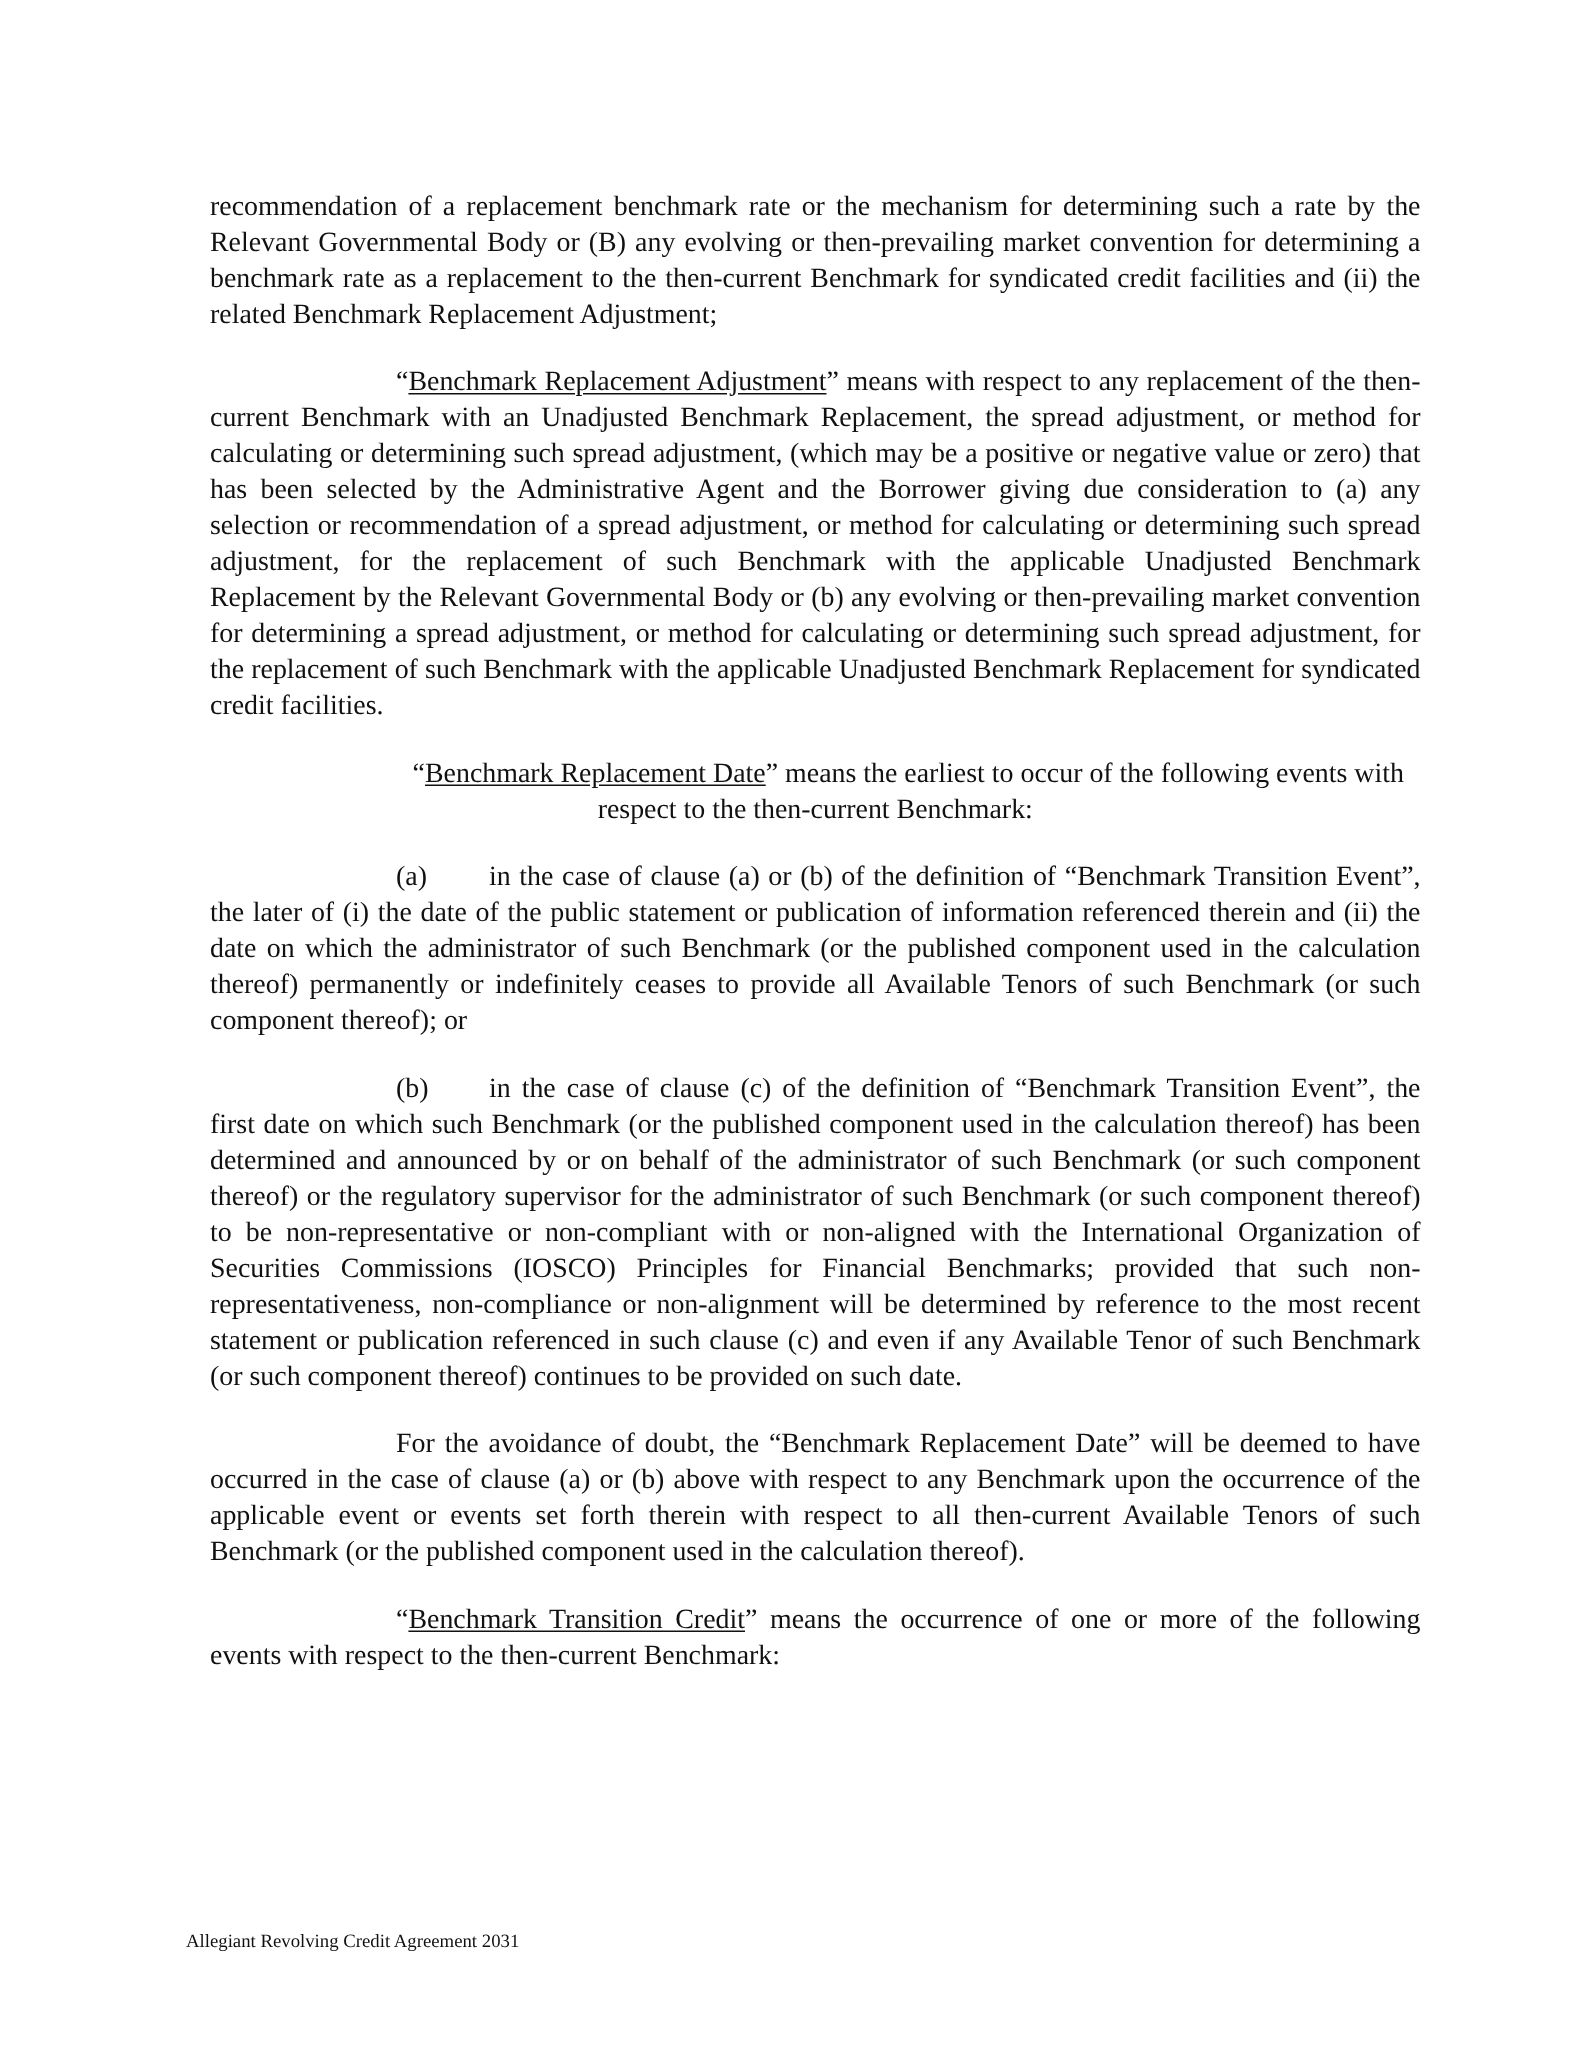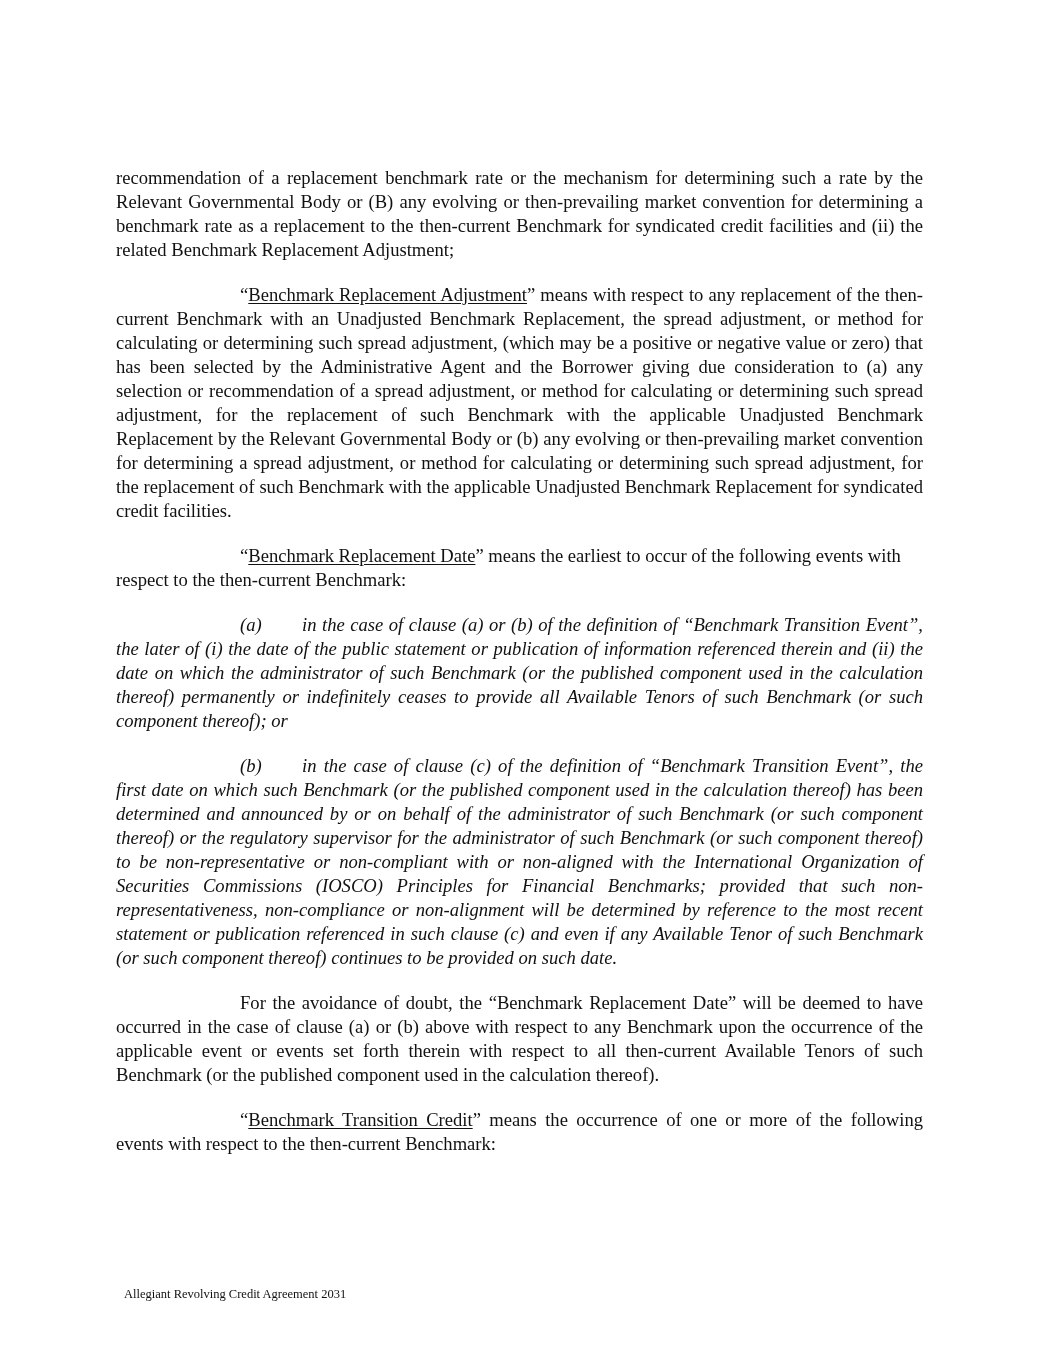--- a/index.html
+++ b/index.html
@@ -1,36 +1,36 @@
 <!DOCTYPE html>
 <html><head>
 <meta charset="utf-8">
 <style>
   html, body { margin: 0; padding: 0; background: #ffffff; }
   body { width: 1055px; height: 1365px; position: relative; overflow: hidden; }
   .page {
-    position: absolute; left: 116px; top: 126px; width: 807px;
-    font-family: "Liberation Serif", serif; font-size: 18.6px; line-height: 24px; color: #111; margin-top: 40px;
+    position: absolute; left: 140px; top: 126px; width: 807px;
+    font-family: "Liberation Serif", serif; font-size: 18.6px; line-height: 24px; color: #111;
   }
   p { margin: 0 0 21px 0; text-align: justify; }
   .indent { text-indent: 124px; }
-  .sub { text-indent: 124px; font-style: italic; }
+  .sub { text-indent: 124px; }
   .sub .lbl { display: inline-block; text-indent: 0; width: 62px; }
   u { text-underline-offset: 2px; }
   .footer {
     position: absolute; left: 124px; top: 1287px;
     font-family: "Liberation Serif", serif; font-size: 12.5px; color: #111;
   }
 </style>
 </head>
 <body>
 
 <div class="page">
   <p>recommendation of a replacement benchmark rate or the mechanism for determining such a rate by the Relevant Governmental Body or (B) any evolving or then-prevailing market convention for determining a benchmark rate as a replacement to the then-current Benchmark for syndicated credit facilities and (ii) the related Benchmark Replacement Adjustment;</p>
   <p class="indent"><span>“</span><u>Benchmark Replacement Adjustment</u><span>” means with respect to any replacement of the then-current Benchmark with an Unadjusted Benchmark Replacement, the spread adjustment, or method for calculating or determining such spread adjustment, (which may be a positive or negative value or zero) that has been selected by the Administrative Agent and the Borrower giving due consideration to (a) any selection or recommendation of a spread adjustment, or method for calculating or determining such spread adjustment, for the replacement of such Benchmark with the applicable Unadjusted Benchmark Replacement by the Relevant Governmental Body or (b) any evolving or then-prevailing market convention for determining a spread adjustment, or method for calculating or determining such spread adjustment, for the replacement of such Benchmark with the applicable Unadjusted Benchmark Replacement for syndicated credit facilities.</span></p>
-  <p class="indent" style="text-align:left"><span>“</span><u>Benchmark Replacement Date</u><span>” means the earliest to occur of the following events with respect to the then-current Benchmark:</span></p>
+  <p class="indent" style="text-align:center"><span>“</span><u>Benchmark Replacement Date</u><span>” means the earliest to occur of the following events with respect to the then-current Benchmark:</span></p>
   <p class="sub"><span class="lbl">(a)</span><span>in the case of clause (a) or (b) of the definition of “Benchmark Transition Event”, the later of (i) the date of the public statement or publication of information referenced therein and (ii) the date on which the administrator of such Benchmark (or the published component used in the calculation thereof) permanently or indefinitely ceases to provide all Available Tenors of such Benchmark (or such component thereof); or</span></p>
   <p class="sub"><span class="lbl">(b)</span><span>in the case of clause (c) of the definition of “Benchmark Transition Event”, the first date on which such Benchmark (or the published component used in the calculation thereof) has been determined and announced by or on behalf of the administrator of such Benchmark (or such component thereof) or the regulatory supervisor for the administrator of such Benchmark (or such component thereof) to be non-representative or non-compliant with or non-aligned with the International Organization of Securities Commissions (IOSCO) Principles for Financial Benchmarks; provided that such non-representativeness, non-compliance or non-alignment will be determined by reference to the most recent statement or publication referenced in such clause (c) and even if any Available Tenor of such Benchmark (or such component thereof) continues to be provided on such date.</span></p>
   <p class="indent">For the avoidance of doubt, the “Benchmark Replacement Date” will be deemed to have occurred in the case of clause (a) or (b) above with respect to any Benchmark upon the occurrence of the applicable event or events set forth therein with respect to all then-current Available Tenors of such Benchmark (or the published component used in the calculation thereof).</p>
   <p class="indent"><span>“</span><u>Benchmark Transition Credit</u><span>” means the occurrence of one or more of the following events with respect to the then-current Benchmark:</span></p>
 </div>
 
 <div class="footer">Allegiant Revolving Credit Agreement 2031</div>
 
 </body></html>

